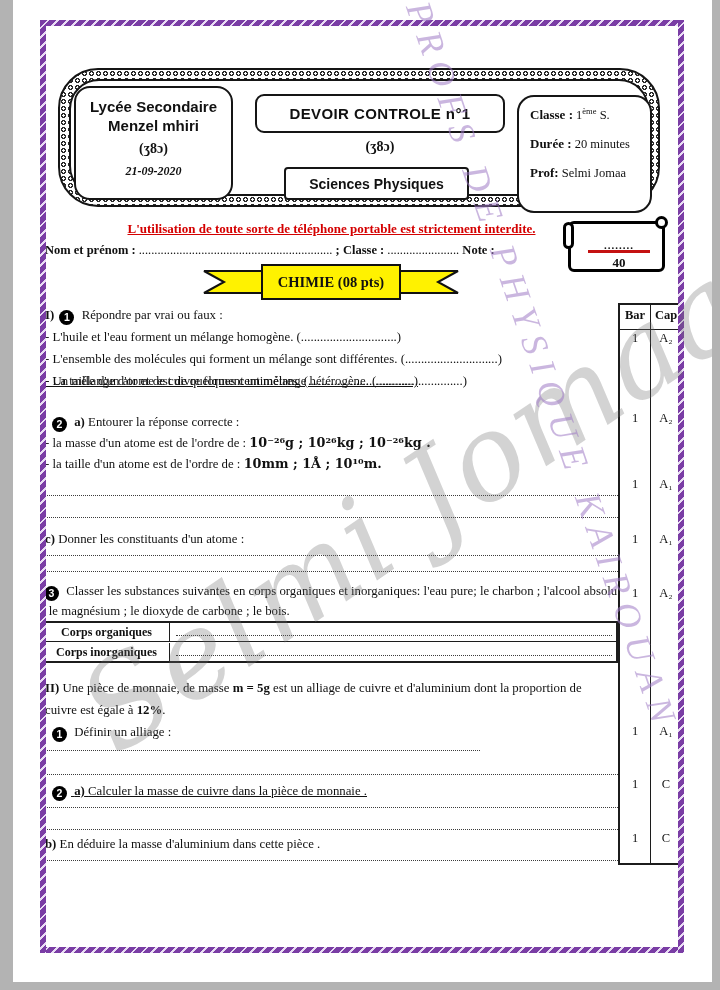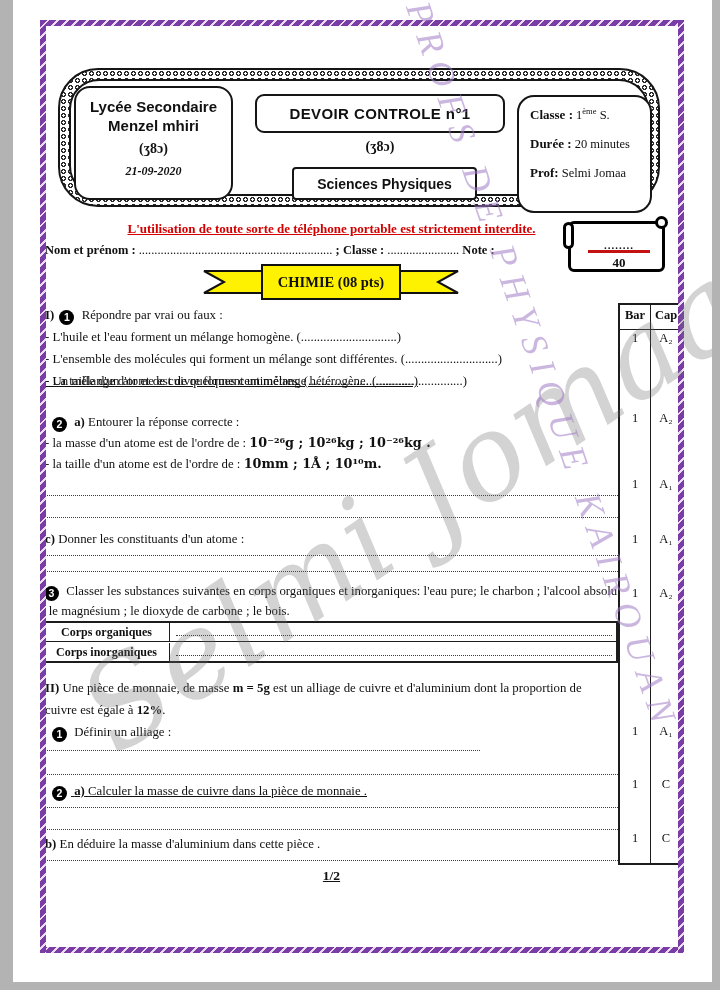--- a/index.html
+++ b/index.html
@@ -44,21 +44,21 @@
   .box-title { position:absolute; left:255px; top:94px; width:250px; height:39px;
     background:#fff; border:2px solid #151515; border-radius:9px; z-index:12;
     display:flex; align-items:center; justify-content:center;
     font-family:"Liberation Sans",sans-serif; font-weight:bold; font-size:15px;
     letter-spacing:0.4px; color:#111; }
   .hdr-orn-center { position:absolute; left:340px; top:139px; width:80px; text-align:center;
     font-size:14px; font-weight:bold; color:#111; z-index:12; }
   .box-subject { position:absolute; left:284px; top:167px; width:185px; height:33px;
     background:#fff; border:2px solid #151515; border-radius:4px; z-index:12;
     display:flex; align-items:center; justify-content:center;
-    font-family:"Liberation Sans",sans-serif; font-weight:bold; font-size:14px; color:#111;margin-left:8px; }
+    font-family:"Liberation Sans",sans-serif; font-weight:bold; font-size:14px; color:#111; }
   .box-info { position:absolute; left:517px; top:95px; width:135px; height:118px;
     background:#fff; border:2px solid #151515; border-radius:17px; z-index:12;
     padding:9px 9px 0 11px; font-size:12.5px; color:#111; }
   .info-line { margin-bottom:13px; white-space:nowrap; }
   .info-line b { font-size:13px; }
   .sup { font-size:8.5px; vertical-align:super; }
 
   
   .warning { position:absolute; left:45px; top:221px; width:573px; text-align:center;
     color:#d40000; font-weight:bold; font-size:13px; text-decoration:underline; z-index:15; }
@@ -268,21 +268,20 @@
   </div>
   <div class="dots-line" style="left:45px; top:807px; width:573px;"></div>
   <div class="dots-line" style="left:45px; top:829px; width:573px;"></div>
 
   <div class="txt" style="left:45px; top:834px; width:573px;">
     <b>b)</b>
     <span>En déduire la masse d'aluminium dans cette pièce .</span>
   </div>
   <div class="dots-line" style="left:45px; top:860px; width:573px;"></div>
 
-  <div class="footer-page">1/2</div>
 
   <div class="side-table">
     <div class="st-divider"></div>
     <div class="st-headrule"></div>
     <div class="st-head st-head-bar">Bar</div>
     <div class="st-head st-head-cap">Cap</div>
 
     <div class="st-row" style="top:26px;">
       <span class="st-bar">1</span>
       <span class="st-cap">A₂</span>

